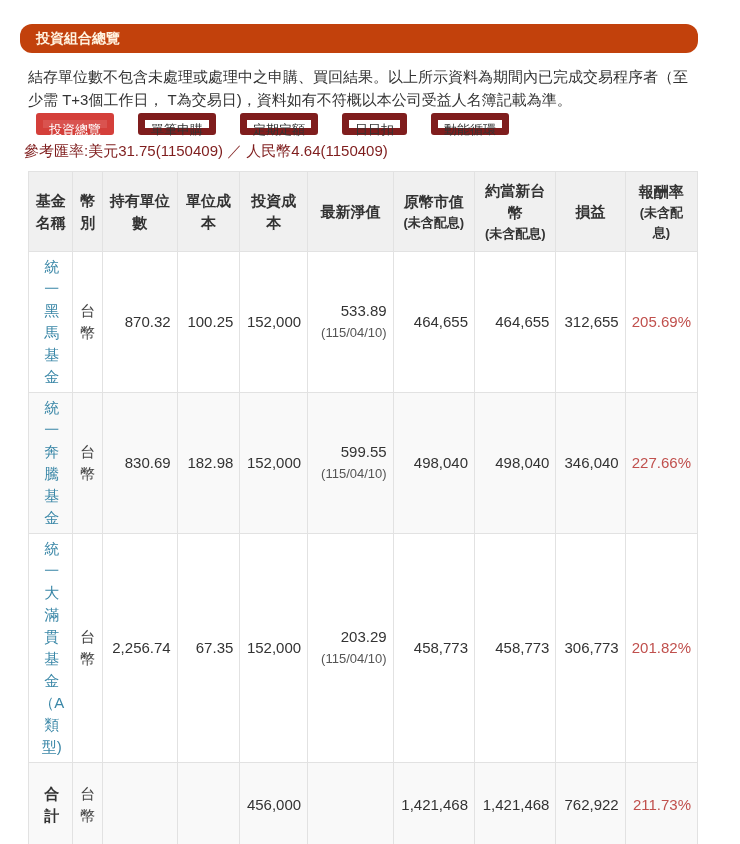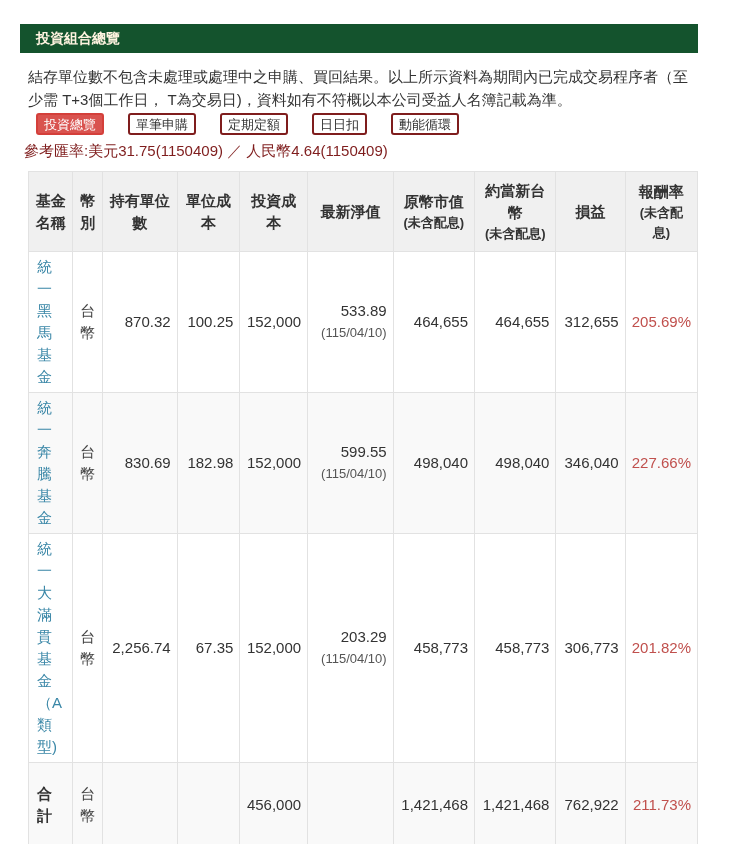--- a/index.html
+++ b/index.html
@@ -5,43 +5,43 @@
   * { box-sizing: border-box; }
   html, body { margin: 0; padding: 0; background: #ffffff; }
   body {
     width: 740px; height: 844px; overflow: hidden;
     font-family: "Liberation Sans", "DejaVu Sans", sans-serif;
     color: #333333;
     font-size: 14px;
   }
   .page { position: relative; padding: 24px 40px 0 24px; }
   .title-bar {
-    background: #14532d;
-    border-radius: 0;
+    background: #c2410c;
+    border-radius: 12px;
     height: 29px;
     width: 678px;
     margin-left: -4px;
     padding: 8px 16px;
     display: flex; align-items: center;
     color: #fff3e0;
     font-size: 14px; font-weight: bold;
   }
   .intro {
     margin-top: 12px;
     font-size: 15px; line-height: 23px;
     color: #333;
     width: 676px;
     padding-left: 4px;
   }
   .tabs { display: flex; gap: 0; margin-top: 2px; padding-left: 12px; }
   .tab {
     height: 22px; line-height: 20px;
     padding: 0 6px;
     font-size: 13px;
-    border: 2px solid #7f1d1d;
+    border: 7px solid #7f1d1d;
     border-radius: 3px;
     background: #ffffff;
     color: #333;
     margin-right: 24px;
   }
   .tab.active { background: #d9534f; border-color: #d43f3a; color: #ffffff; }
   .rate {
     text-align: left; width: 678px;
     margin-top: 7px;
     font-size: 15px; color: #7f1d1d;
@@ -60,21 +60,21 @@
   }
   table.grid th {
     background: #f0f0f0;
     font-weight: bold; color: #333;
     text-align: center;
     line-height: 22px;
     height: 80px;
   }
   table.grid th .sub { font-size: 13px; display:block; line-height: 20px;}
   table.grid td { text-align: right; line-height: 22px; }
-  table.grid td.name { text-align: left; color: #3a87a7; width: 38px; padding: 4px 6px 4px 8px; }
+  table.grid td.name { text-align: center; color: #3a87a7; width: 38px; padding: 4px 6px 4px 8px; }
   table.grid td.cur { text-align: center; width: 30px; color: #444; padding: 20px 4px; }
   table.grid td.nav .date { display: block; font-size: 13px; color:#555;}
   .red { color: #c0504d; }
   tr.alt td { background: #f9f9f9; }
   tr.total td { background: #f9f9f9; }
   tr.grand td { background: #f5f5f5; }
   td.bold-label { font-weight: bold; color: #333 !important; text-align: left; }
 </style>
 </head>
 <body>

